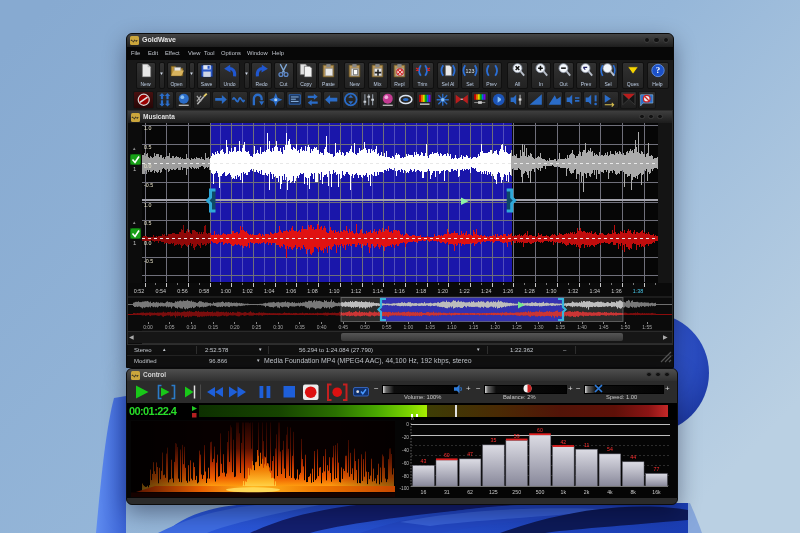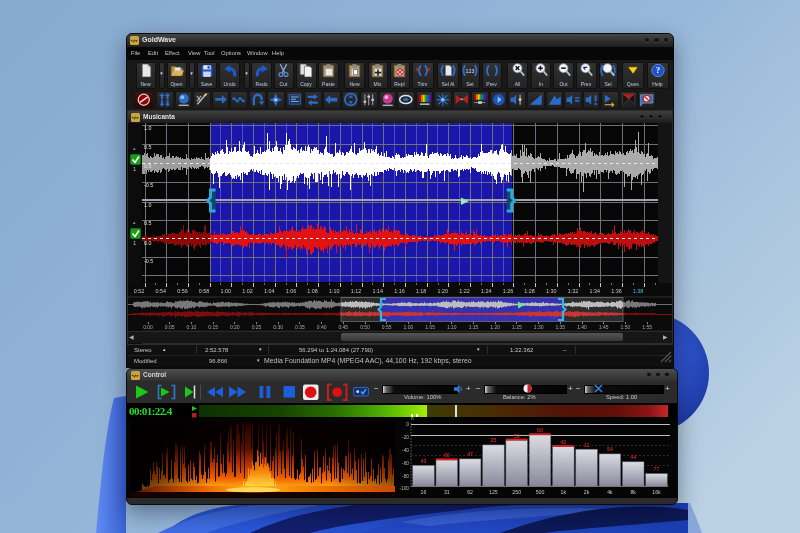--- a/index.html
+++ b/index.html
@@ -637,21 +637,21 @@
     <path d="M4.5 .5a4 4 0 010 8z" fill="#d02020"></path>
   </svg>
 <div class="a" style="left:576px;top:383.5px;font-size:8px;color:#d8d8d8">−</div>
 <div class="a" style="left:584px;top:385px;width:78px;height:7px;background:linear-gradient(90deg,#d8d8d8,#666 3px,#0d0d0d 11px,#030303);border:1px solid #000"></div>
 <div class="a" style="left:665px;top:383.5px;font-size:8px;color:#d8d8d8">+</div>
 <div class="a" style="left:606px;top:393.5px;font-size:5.8px;color:#c8c8c8">Speed: 1.00</div>
 <svg class="a" style="left:594px;top:383.5px" width="9" height="9">
     <path d="M1 1l7 7M8 1L1 8" stroke="#2e7bd9" stroke-width="1.7"></path>
   </svg>
 <div class="a" style="left:127px;top:403px;width:550px;height:17px;background:#000"></div>
-<div class="a" style="left:129px;top:404.5px;width:66px;height:13px;background:#000;color:#28dc28;font-family:Liberation Serif, serif;font-size:11px;font-weight:bold;letter-spacing:-0.6px;line-height:13px">00:01:22.4</div>
+<div class="a" style="left:129px;top:404.5px;width:66px;height:13px;background:#000;color:#28dc28;font-family:Liberation Sans, sans-serif;font-size:11px;font-weight:bold;letter-spacing:-0.6px;line-height:13px">00:01:22.4</div>
 <svg class="a" style="left:191px;top:404.5px" width="8" height="14">
     <path d="M1 1l5 2.5L1 6z" fill="#22c822"></path>
     <rect x="1" y="8" width="4.5" height="4.5" fill="#b42020"></rect>
   </svg>
 <div class="a" style="left:199px;top:405px;width:228px;height:12px;background:linear-gradient(90deg,#0d3000,#164400 35%,#2a7000 60%,#49a800 78%,#7ad400 92%,#a8ee00)"></div>
 <div class="a" style="left:427px;top:405px;width:241px;height:12px;background:linear-gradient(90deg,#3d3d05,#4a2a04 30%,#521408 55%,#5e1008 78%,#8a1414 92%,#c42828)"></div>
 <div class="a" style="left:455px;top:405px;width:2px;height:12px;background:#e0e0e0"></div>
 <div class="a" style="left:411px;top:413.5px;width:1.5px;height:3.5px;background:#fff"></div>
 <div class="a" style="left:416px;top:413.5px;width:1.5px;height:3.5px;background:#fff"></div>
 <div class="a" style="left:411px;top:417.5px;font-size:4.5px;color:#bbb;line-height:4.5px">0</div>

